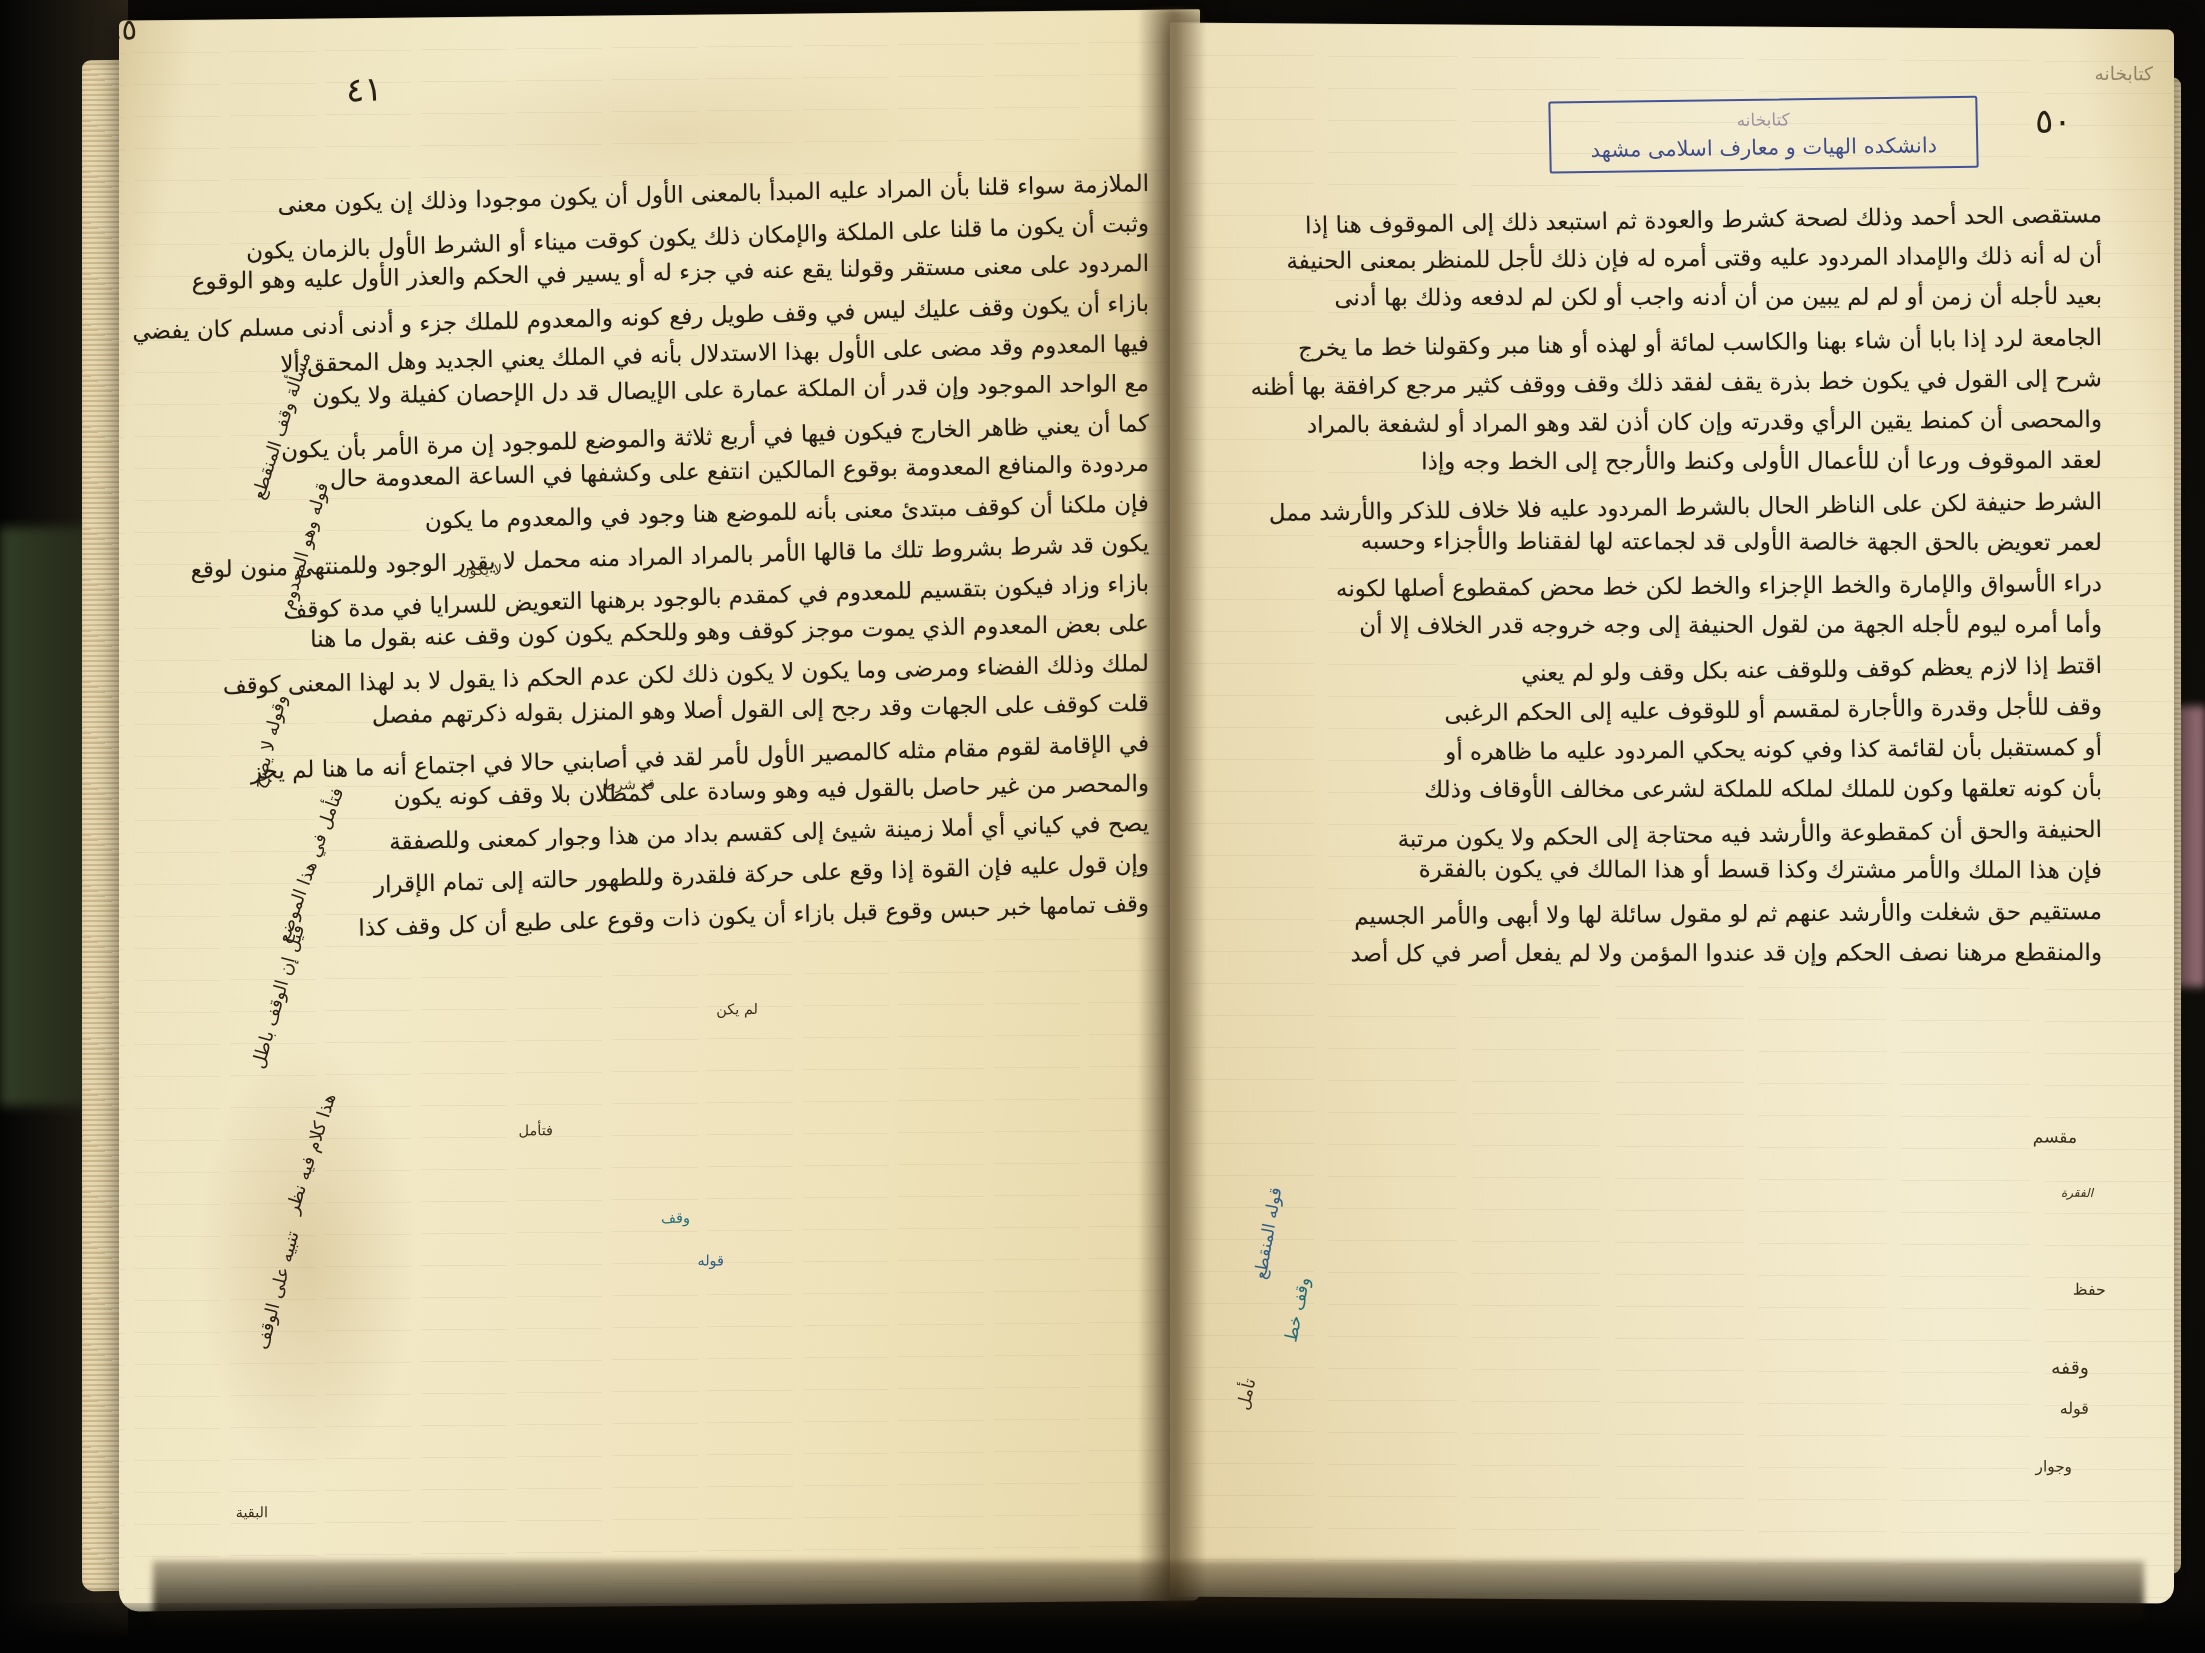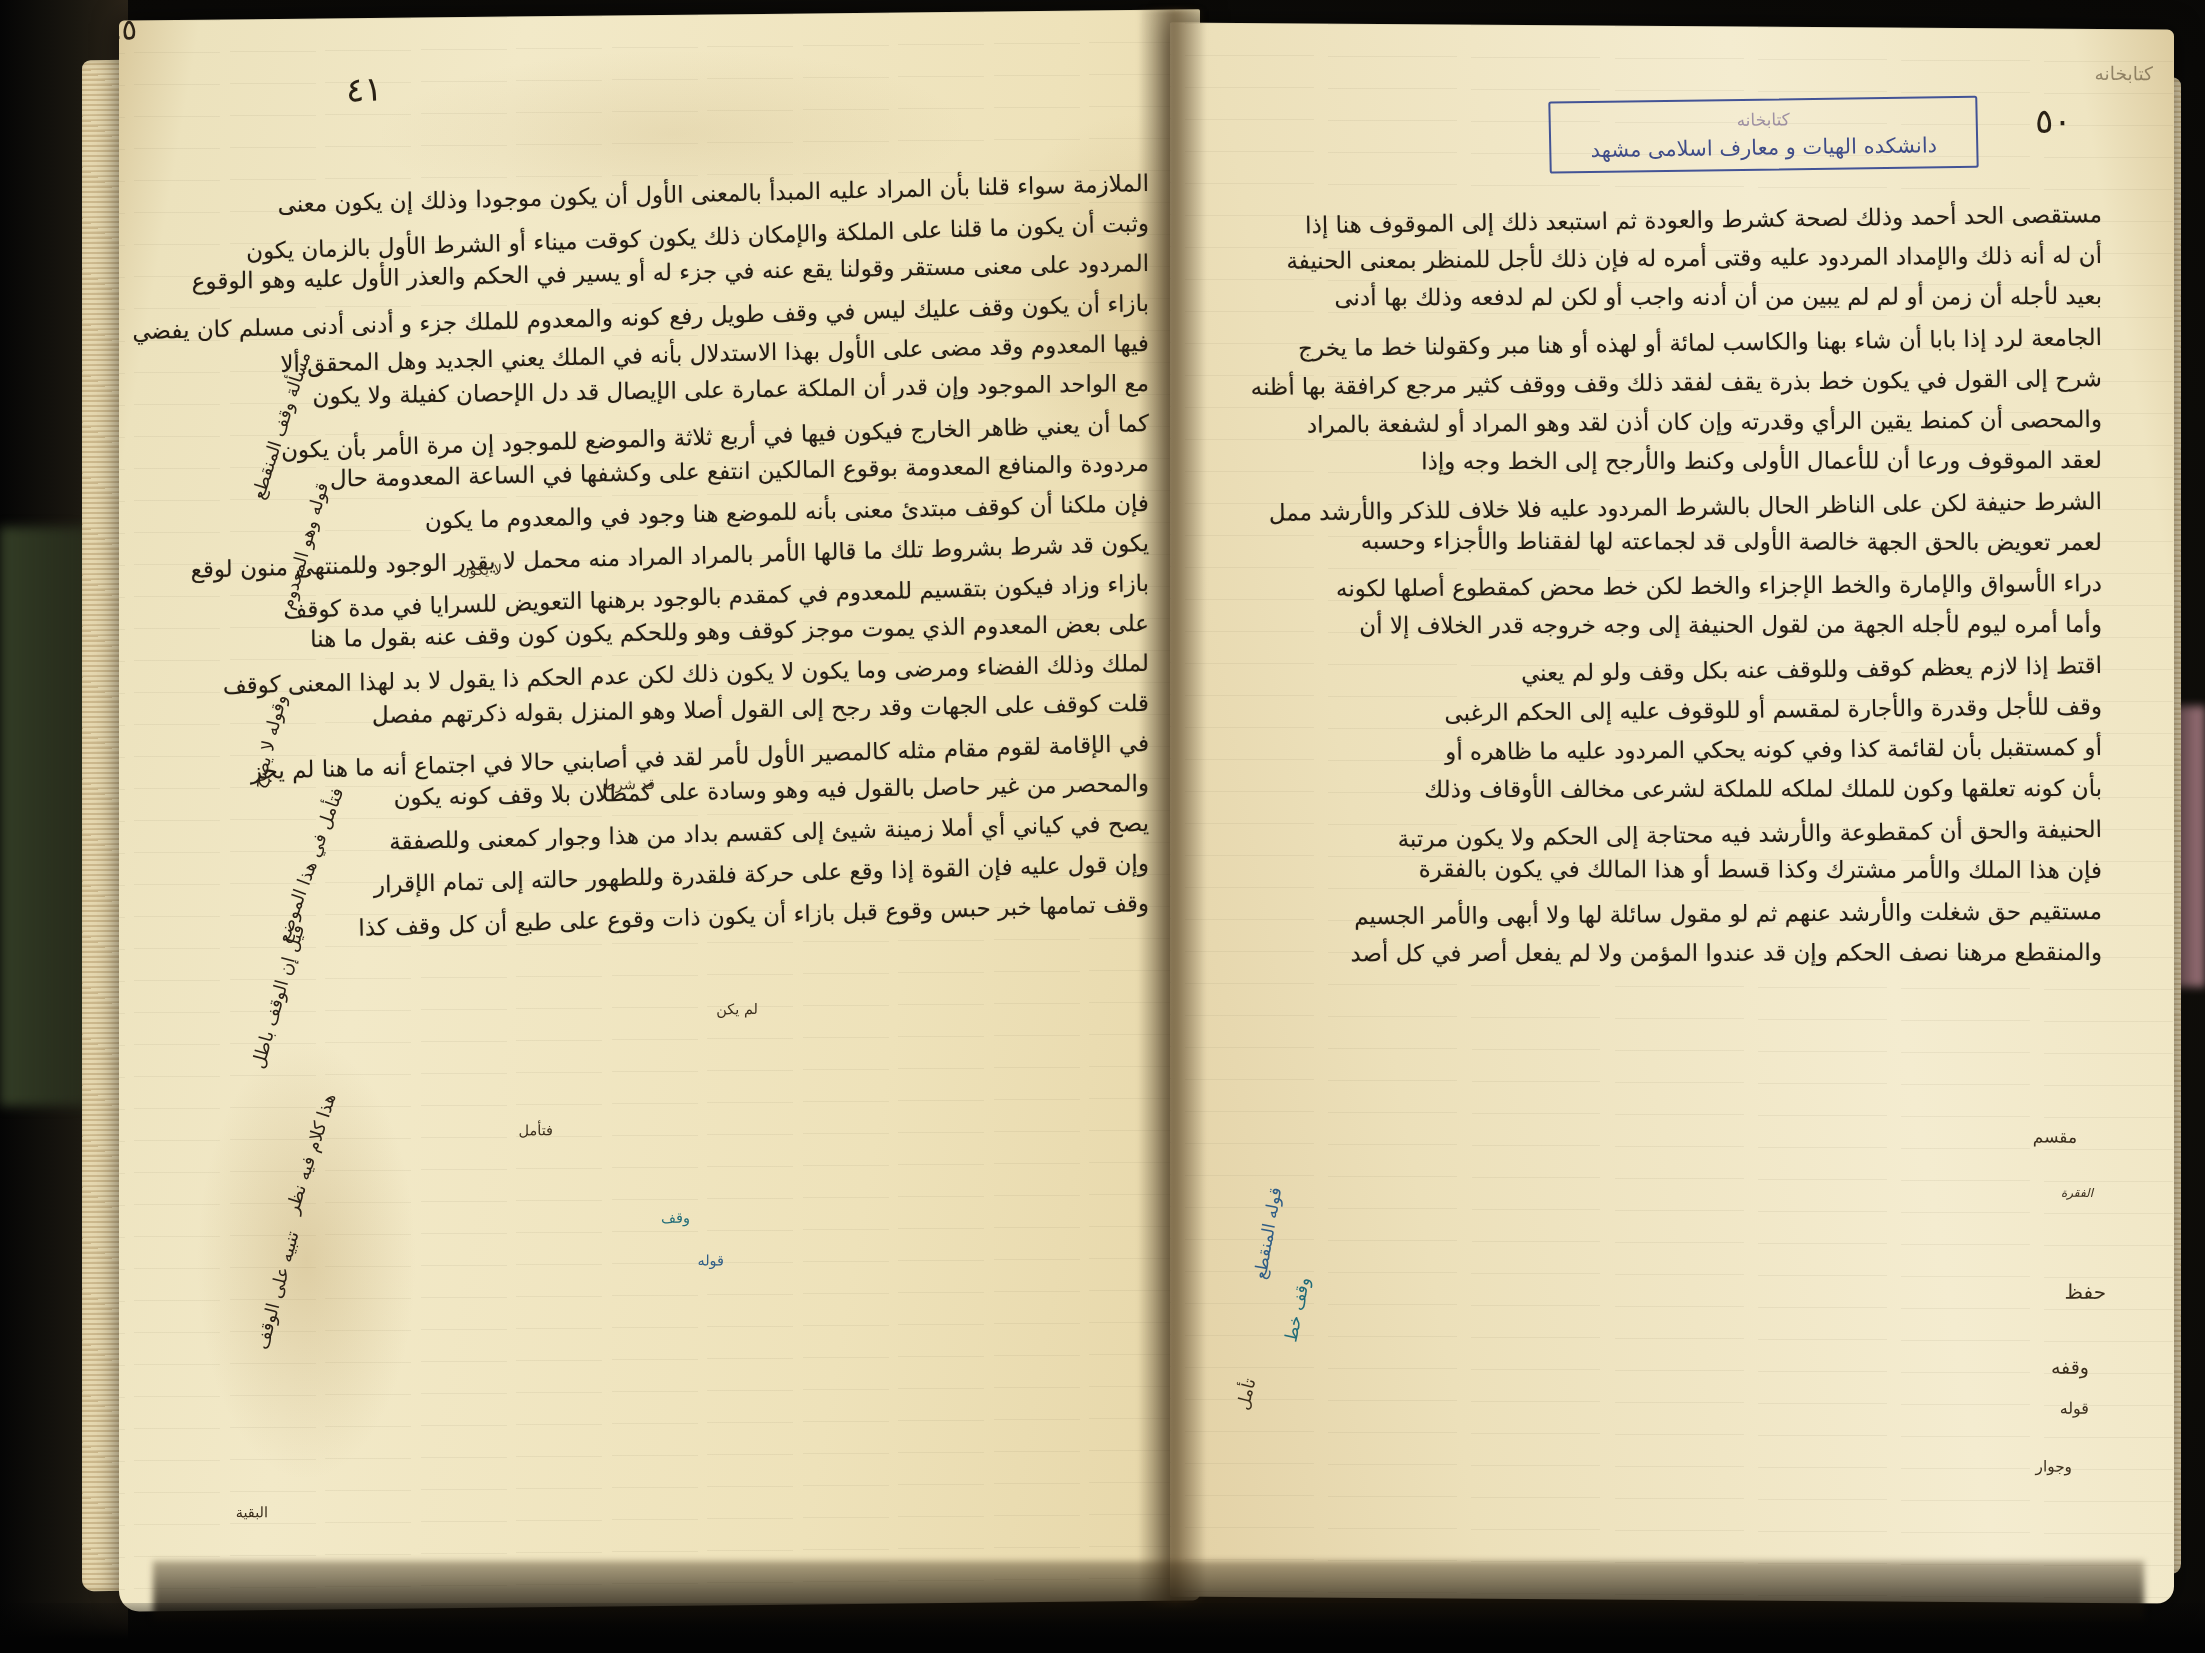--- a/index.html
+++ b/index.html
@@ -376,21 +376,21 @@
         <span class="line t1">الحنيفة والحق أن كمقطوعة والأرشد فيه محتاجة إلى الحكم ولا يكون مرتبة</span>
         <span class="line t4">فإن هذا الملك والأمر مشترك وكذا قسط أو هذا المالك في يكون بالفقرة</span>
         <span class="line t0">مستقيم حق شغلت والأرشد عنهم ثم لو مقول سائلة لها ولا أبهى والأمر الجسيم</span>
         <span class="line t2">والمنقطع مرهنا نصف الحكم وإن قد عندوا المؤمن ولا لم يفعل أصر في كل أصد</span>
       </div>
 
       <div class="note-small rt-1">مقسم</div>
       <div class="note-small rt-2">الفقرة</div>
       <div class="note-small rt-3">وقفه</div>
       <div class="note-small rt-4">قوله</div>
-      <div class="note-small" style="right:68px; top:1251px; font-size:20px;">حفظ</div>
+      <div class="note-small" style="right:68px; top:1251px; font-size:16px;">حفظ</div>
       <div class="note-small" style="right:102px; top:1429px; font-size:15.3px;">وجوار</div>
 
       <div class="note-small note-blue" style="left:51px; top:1200px; transform: rotate(-80deg); font-size:17px;">قوله المنقطع</div>
       <div class="note-small note-teal" style="left:94px; top:1276px; transform: rotate(-78deg); font-size:17px;">وقف خط</div>
       <div class="note-small" style="left:60px; top:1361px; transform: rotate(-76deg); font-size:17px;">تأمل</div>
     </div>
 
     <div class="gutter"></div>
     <div class="binding"></div>
   </div>

